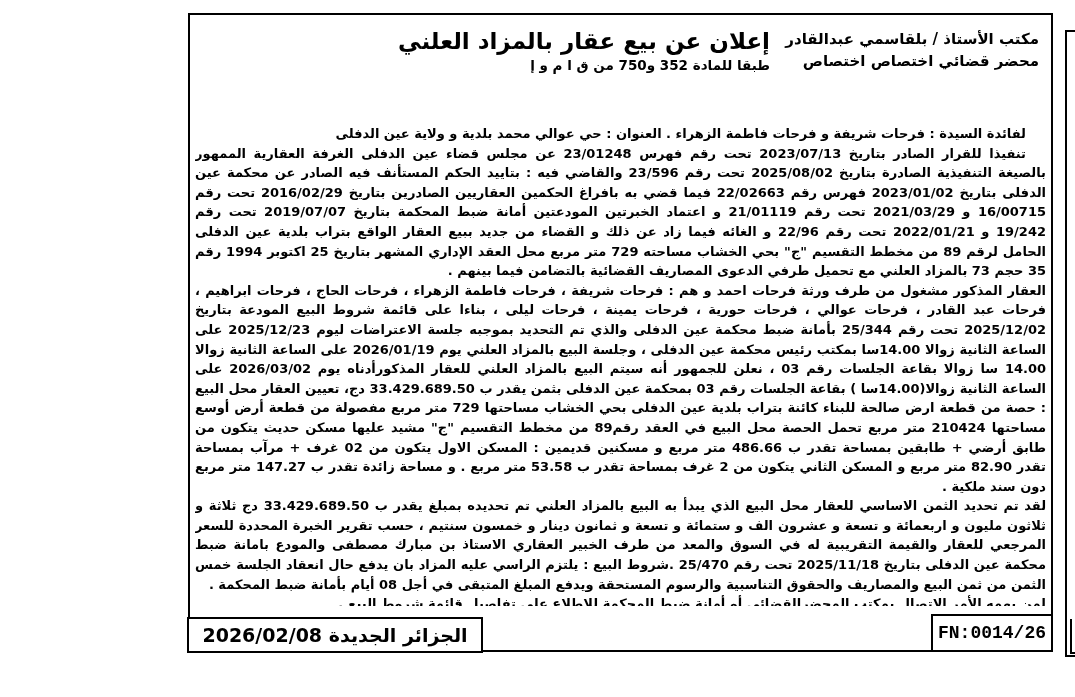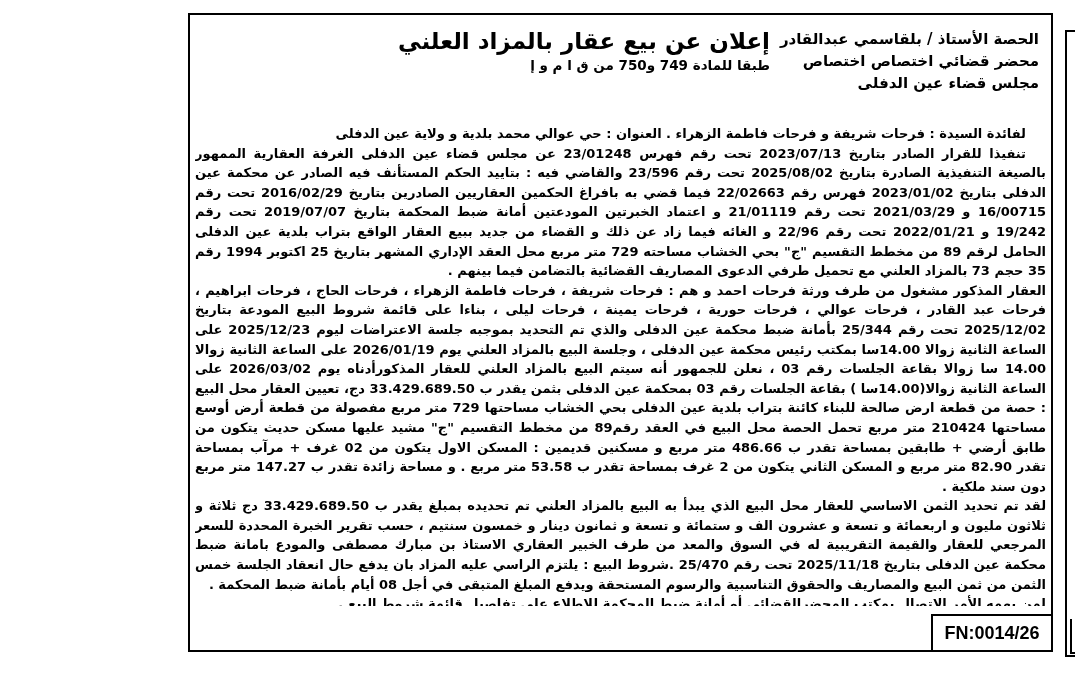--- a/index.html
+++ b/index.html
@@ -77,21 +77,21 @@
   }
   
   .fn-box {
     position: absolute;
     left: 931px; top: 614px;
     width: 122px; height: 38px;
     border: 2px solid #000;
     background: #ffffff;
     z-index: 3;
     display: flex; align-items: center; justify-content: center;
-    font-family: Liberation Sans, sans-serif;
+    font-family: Liberation Mono, monospace;
     font-weight: bold;
     font-size: 18px;
   }
   
   .next-page-border {
     position: absolute;
     left: 1065px; top: 30px;
     width: 20px; height: 627px;
     border-left: 2px solid #000;
     border-top: 2px solid #000;
@@ -110,40 +110,42 @@
   }
 </style>
 </head>
 <body>
 
 <div class="page">
 
   <div class="main-doc">
 
     <div class="office-block">
-      <div>الحصة الأستاذ / بلقاسمي عبدالقادر</div>
+      <div>مكتب الأستاذ / بلقاسمي عبدالقادر</div>
       <div>محضر قضائي اختصاص اختصاص</div>
-      <div>مجلس قضاء عين الدفلى</div>
     </div>
 
     <div class="title-block">
       <div class="title">إعلان عن بيع عقار بالمزاد العلني</div>
-      <div class="subtitle">طبقا للمادة 749 و750  من ق ا م و إ</div>
+      <div class="subtitle">طبقا للمادة 352 و750  من ق ا م و إ</div>
     </div>
 
     <div class="notice-body">
       <p class="indent">لفائدة السيدة : فرحات شريفة و فرحات فاطمة الزهراء . العنوان : حي عوالي محمد بلدية و ولاية عين الدفلى</p>
       <p class="indent">تنفيذا للقرار الصادر بتاريخ 2023/07/13 تحت رقم فهرس 23/01248 عن مجلس قضاء عين الدفلى الغرفة العقارية الممهور بالصيغة التنفيذية الصادرة بتاريخ 2025/08/02 تحت رقم 23/596 والقاضي فيه : بتاييد الحكم المستأنف فيه الصادر عن محكمة عين الدفلى بتاريخ 2023/01/02 فهرس رقم 22/02663 فيما قضي به بافراغ الحكمين العقاريين الصادرين بتاريخ 2016/02/29 تحت رقم 16/00715 و 2021/03/29 تحت رقم 21/01119 و اعتماد الخبرتين المودعتين أمانة ضبط المحكمة بتاريخ 2019/07/07 تحت رقم 19/242 و 2022/01/21 تحت رقم 22/96 و الغائه فيما زاد عن ذلك و القضاء من جديد ببيع العقار الواقع بتراب بلدية عين الدفلى الحامل لرقم 89 من مخطط التقسيم "ج" بحي الخشاب مساحته 729 متر مربع محل العقد الإداري المشهر بتاريخ 25 اكتوبر 1994 رقم 35 حجم 73 بالمزاد العلني مع تحميل طرفي الدعوى المصاريف القضائية بالتضامن فيما بينهم .</p>
       <p>العقار المذكور مشغول من طرف ورثة فرحات احمد و هم : فرحات شريفة ، فرحات فاطمة الزهراء ، فرحات الحاج ، فرحات ابراهيم ،  فرحات عبد القادر ، فرحات عوالي ، فرحات حورية ، فرحات يمينة ، فرحات ليلى ، بناءا على قائمة شروط البيع المودعة بتاريخ 2025/12/02 تحت رقم 25/344 بأمانة ضبط محكمة  عين الدفلى والذي تم التحديد بموجبه جلسة الاعتراضات ليوم 2025/12/23 على الساعة الثانية زوالا  14.00سا بمكتب رئيس محكمة عين الدفلى ، وجلسة البيع بالمزاد العلني يوم 2026/01/19 على الساعة الثانية زوالا 14.00 سا  زوالا بقاعة الجلسات رقم 03 ، نعلن للجمهور أنه سيتم البيع بالمزاد العلني للعقار المذكورأدناه  يوم 2026/03/02 على الساعة الثانية زوالا(14.00سا ) بقاعة الجلسات رقم 03 بمحكمة عين الدفلى بثمن يقدر ب  33.429.689.50 دج، تعيين العقار محل البيع : حصة من قطعة ارض صالحة للبناء كائنة بتراب بلدية عين الدفلى بحي الخشاب مساحتها 729 متر مربع مفصولة من قطعة أرض أوسع مساحتها 210424 متر مربع تحمل الحصة محل البيع في العقد رقم89 من مخطط التقسيم "ج" مشيد عليها مسكن حديث يتكون من طابق أرضي + طابقين بمساحة تقدر ب 486.66 متر مربع و مسكنين قديمين : المسكن الاول يتكون من 02 غرف + مرآب بمساحة تقدر 82.90 متر مربع و المسكن الثاني يتكون من 2 غرف بمساحة تقدر ب 53.58 متر مربع . و مساحة زائدة تقدر ب 147.27 متر مربع دون سند ملكية .</p>
       <p>لقد تم تحديد الثمن الاساسي للعقار محل البيع  الذي يبدأ به البيع بالمزاد  العلني تم تحديده  بمبلغ يقدر ب 33.429.689.50 دج ثلاثة و ثلاثون مليون و اربعمائة و تسعة و عشرون الف و ستمائة و تسعة و ثمانون دينار و خمسون سنتيم ، حسب تقرير الخبرة المحددة للسعر المرجعي للعقار والقيمة التقريبية له في السوق والمعد  من طرف الخبير العقاري الاستاذ بن مبارك  مصطفى والمودع بامانة ضبط محكمة عين الدفلى  بتاريخ 2025/11/18 تحت رقم 25/470 .شروط البيع : يلتزم الراسي عليه المزاد بان يدفع حال انعقاد الجلسة خمس الثمن من ثمن البيع والمصاريف والحقوق التناسبية والرسوم المستحقة ويدفع المبلغ  المتبقى في أجل 08 أيام بأمانة ضبط المحكمة .</p>
       <p>لمن يهمه الأمر الاتصال بمكتب المحضرالقضائي أو أمانة ضبط  المحكمة للاطلاع على تفاصيل قائمة شروط البيع .</p>
     </div>
 
   </div>
 
+  <div class="newspaper-box">
+    <span>الجزائر الجديدة 2026/02/08</span>
+  </div>
 
   <div class="fn-box">
     <span>FN:0014/26</span>
   </div>
 
   <div class="next-page-border"></div>
   <div class="next-page-fragment"></div>
 
 </div>
 

